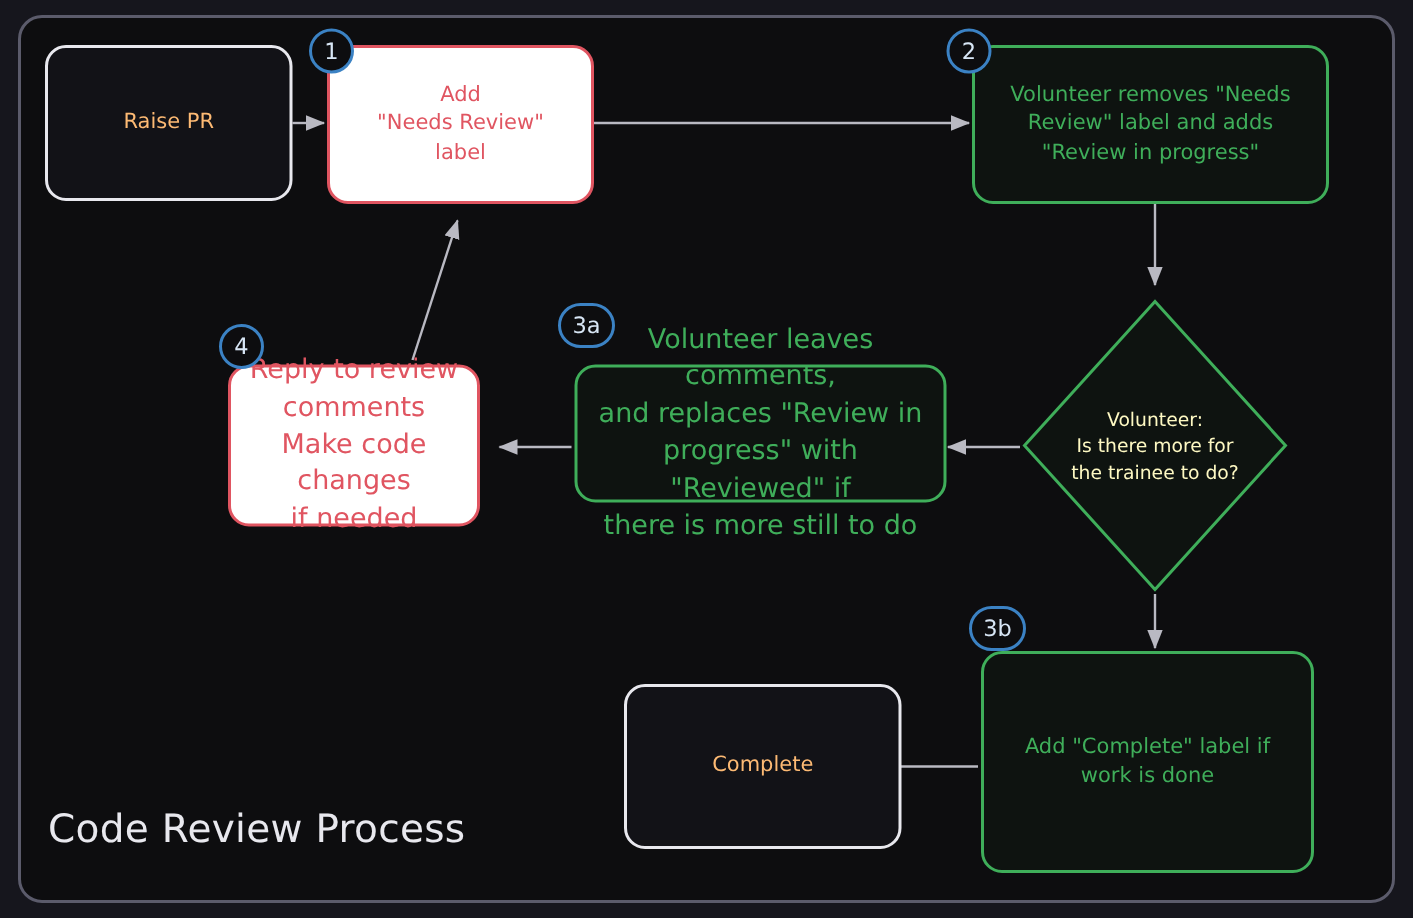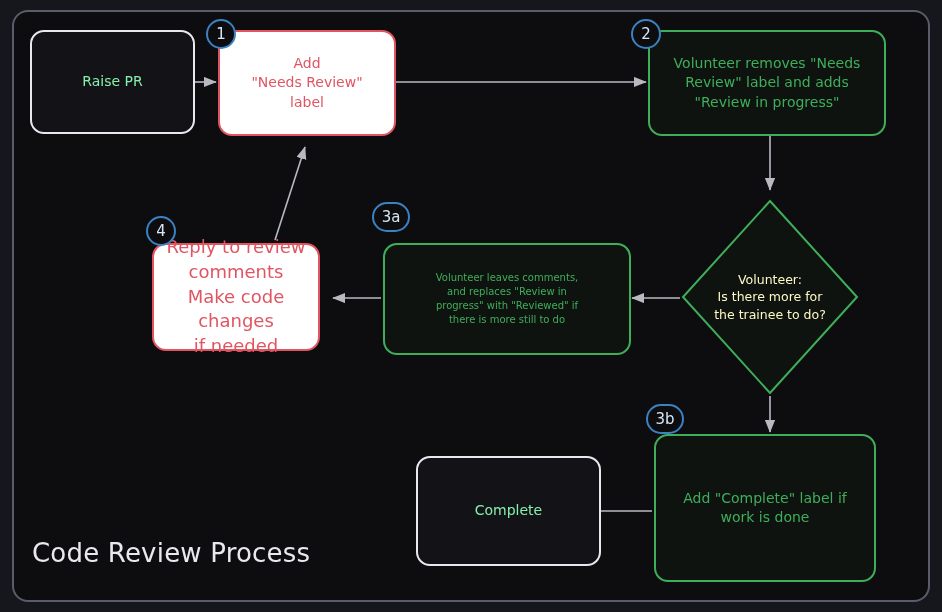--- a/index.html
+++ b/index.html
@@ -43,21 +43,21 @@
     text-align: center;
     border-radius: 14px;
     border-width: 2px;
     border-style: solid;
     line-height: 1.38;
     white-space: pre-line;
     padding: 4px 8px;
   }
   .node.white {
     border-color: #e8e8ee;
-    color: #86efac;
+    color: #fdba74;
     background: #121217;
   }
   .node.red {
     border-color: #e05561;
     color: #e05561;
     background: #ffffff;
   }
   .node.green {
     border-color: #3fae5a;
     color: #3fae5a;
@@ -151,21 +151,21 @@
 
   <div class="diamond-wrap" style="left:680px; top:198px; width:180px; height:198px;">
     <svg class="diamond-shape" viewBox="0 0 180 198" preserveAspectRatio="none">
       <polygon points="90,3 177,99 90,195 3,99" fill="#0e1310" stroke="#3fae5a" stroke-width="2"></polygon>
     </svg>
     <div class="diamond-label">Volunteer:
 Is there more for
 the trainee to do?</div>
   </div>
 
-  <div class="node green" style="left:383px; top:243px; width:248px; height:112px; font-size:10px;">Volunteer leaves comments,
+  <div class="node green" style="left:383px; top:243px; width:248px; height:92px; font-size:18px;">Volunteer leaves comments,
 and replaces "Review in
 progress" with "Reviewed" if
 there is more still to do</div>
 
   <div class="node red" style="left:152px; top:243px; width:168px; height:108px; font-size:18px;">Reply to review
 comments
 Make code changes
 if needed</div>
 
   <div class="node green" style="left:654px; top:434px; width:222px; height:148px; font-size:14px;">Add "Complete" label if

